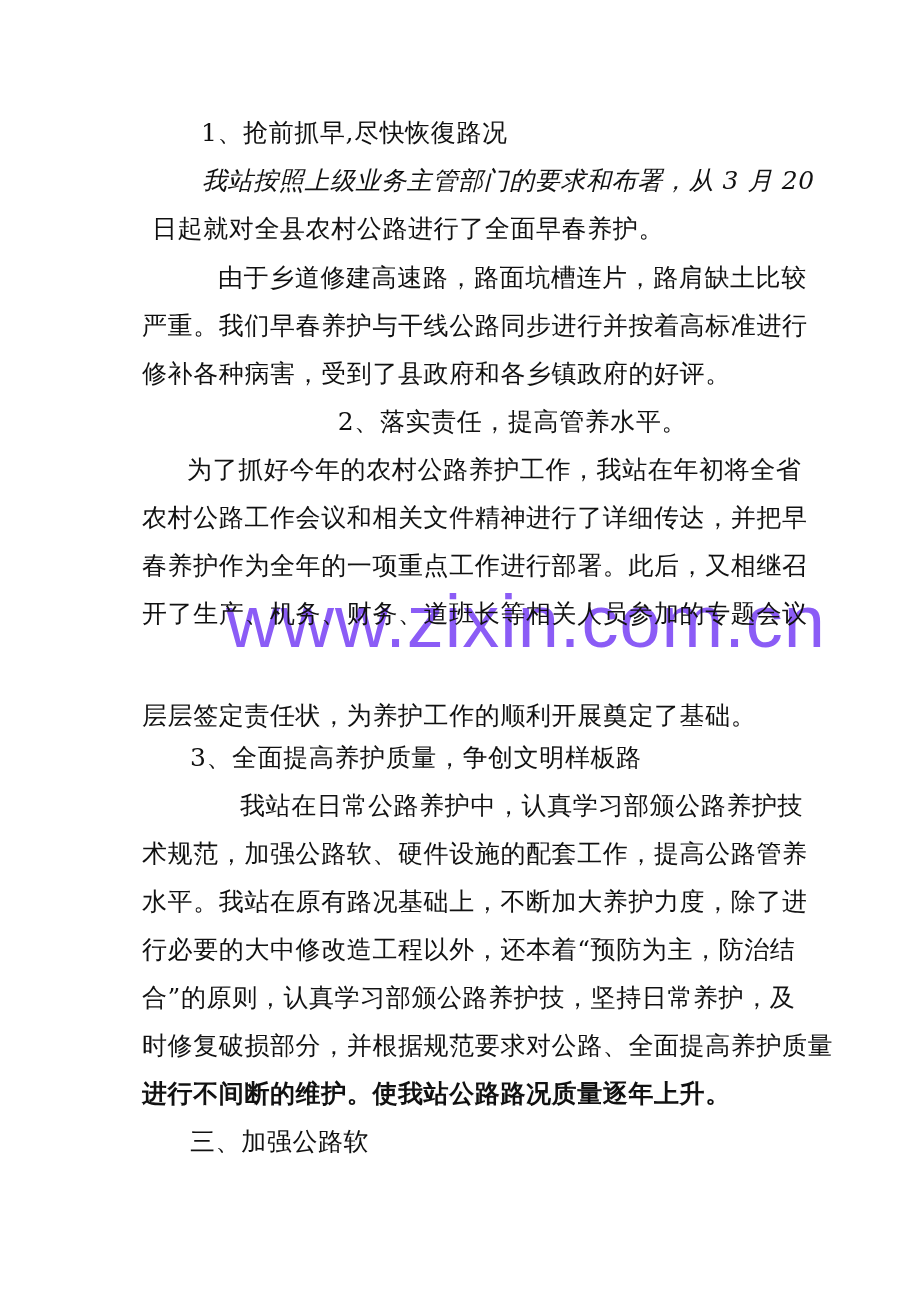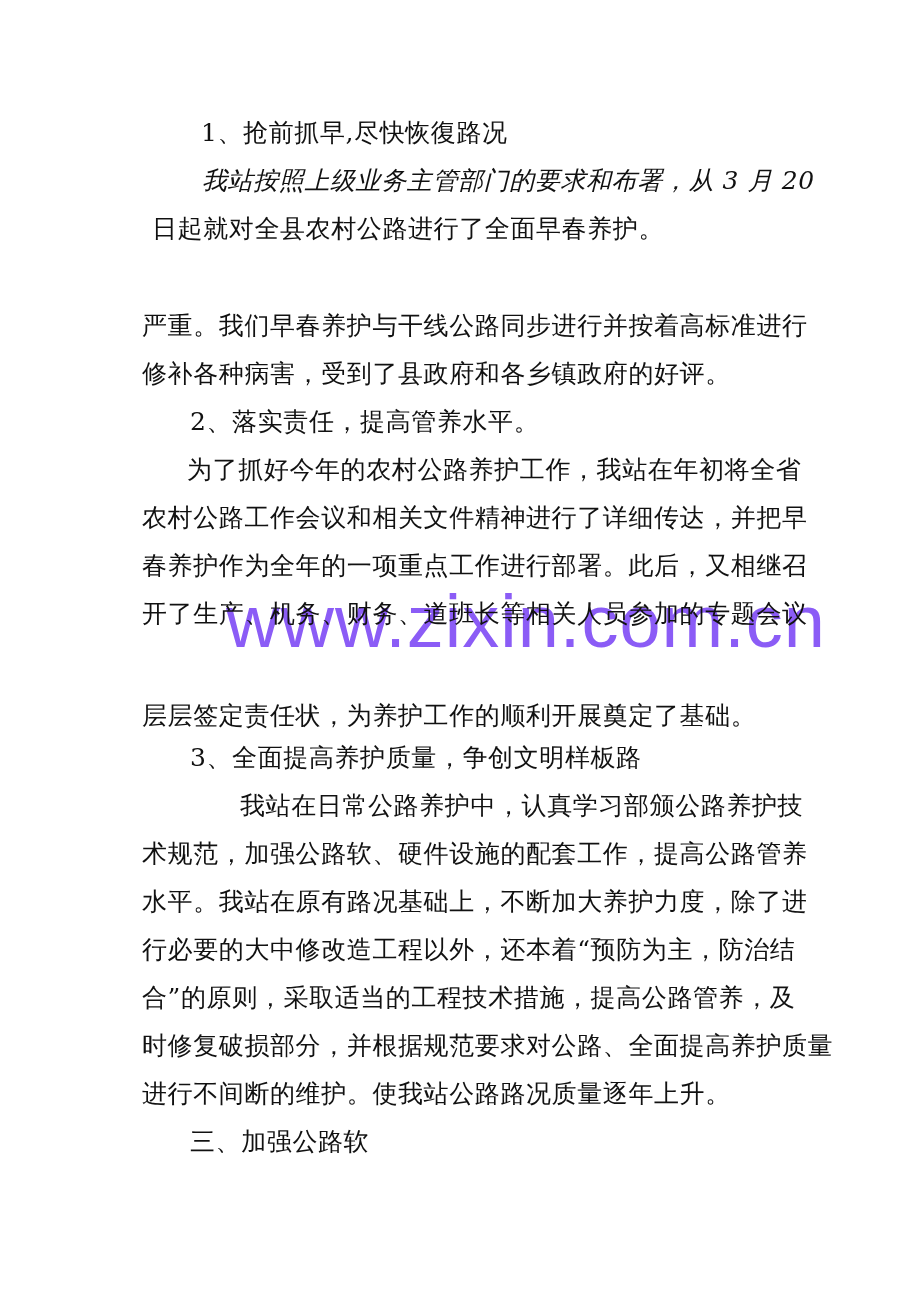--- a/index.html
+++ b/index.html
@@ -56,31 +56,32 @@
   </style>
 </head>
 <body>
 
 <div class="page">
   <div class="watermark">www.zixin.com.cn</div>
   <div class="text-layer">
     <div class="line" style="top:118px;padding-left:59px;">1、抢前抓早,尽快恢復路况</div>
     <div class="line" style="top:166px;padding-left:60px;font-style:italic;">我站按照上级业务主管部门的要求和布署，从 3 月 20</div>
     <div class="line" style="top:214px;padding-left:10px;">日起就对全县农村公路进行了全面早春养护。</div>
+    <div class="line" style="top:263px;padding-left:76px;">由于乡道修建高速路，路面坑槽连片，路肩缺土比较</div>
     <div class="line" style="top:311px;">严重。我们早春养护与干线公路同步进行并按着高标准进行</div>
     <div class="line" style="top:359px;">修补各种病害，受到了县政府和各乡镇政府的好评。</div>
-    <div class="line" style="top:407px;padding-left:48px;">2、落实责任，提高管养水平。</div>
+    <div class="line" style="top:407px;padding-left:48px;text-align:center;">2、落实责任，提高管养水平。</div>
     <div class="line" style="top:455px;padding-left:45px;">为了抓好今年的农村公路养护工作，我站在年初将全省</div>
     <div class="line" style="top:503px;">农村公路工作会议和相关文件精神进行了详细传达，并把早</div>
     <div class="line" style="top:551px;">春养护作为全年的一项重点工作进行部署。此后，又相继召</div>
     <div class="line" style="top:599px;">开了生产、机务、财务、道班长等相关人员参加的专题会议</div>
     <div class="line" style="top:695px;margin-top:6px;">层层签定责任状，为养护工作的顺利开展奠定了基础。</div>
     <div class="line" style="top:743px;padding-left:48px;">3、全面提高养护质量，争创文明样板路</div>
     <div class="line" style="top:791px;padding-left:98px;">我站在日常公路养护中，认真学习部颁公路养护技</div>
     <div class="line" style="top:839px;">术规范，加强公路软、硬件设施的配套工作，提高公路管养</div>
     <div class="line" style="top:887px;">水平。我站在原有路况基础上，不断加大养护力度，除了进</div>
     <div class="line" style="top:935px;">行必要的大中修改造工程以外，还本着“预防为主，防治结</div>
-    <div class="line" style="top:983px;">合”的原则，采取适当的工程技术措施，提高公路管养，及</div>
+    <div class="line" style="top:983px;">合”的原则，认真学习部颁公路养护技，坚持日常养护，及</div>
     <div class="line" style="top:1031px;">时修复破损部分，并根据规范要求对公路、全面提高养护质量</div>
-    <div class="line" style="top:1079px;">进行不间断的维护。使我站公路路况质量逐年上升。</div>
+    <div class="line" style="top:1079px;font-weight:bold;">进行不间断的维护。使我站公路路况质量逐年上升。</div>
     <div class="line" style="top:1127px;padding-left:48px;">三、加强公路软</div>
   </div>
 </div>
 
 </body></html>

